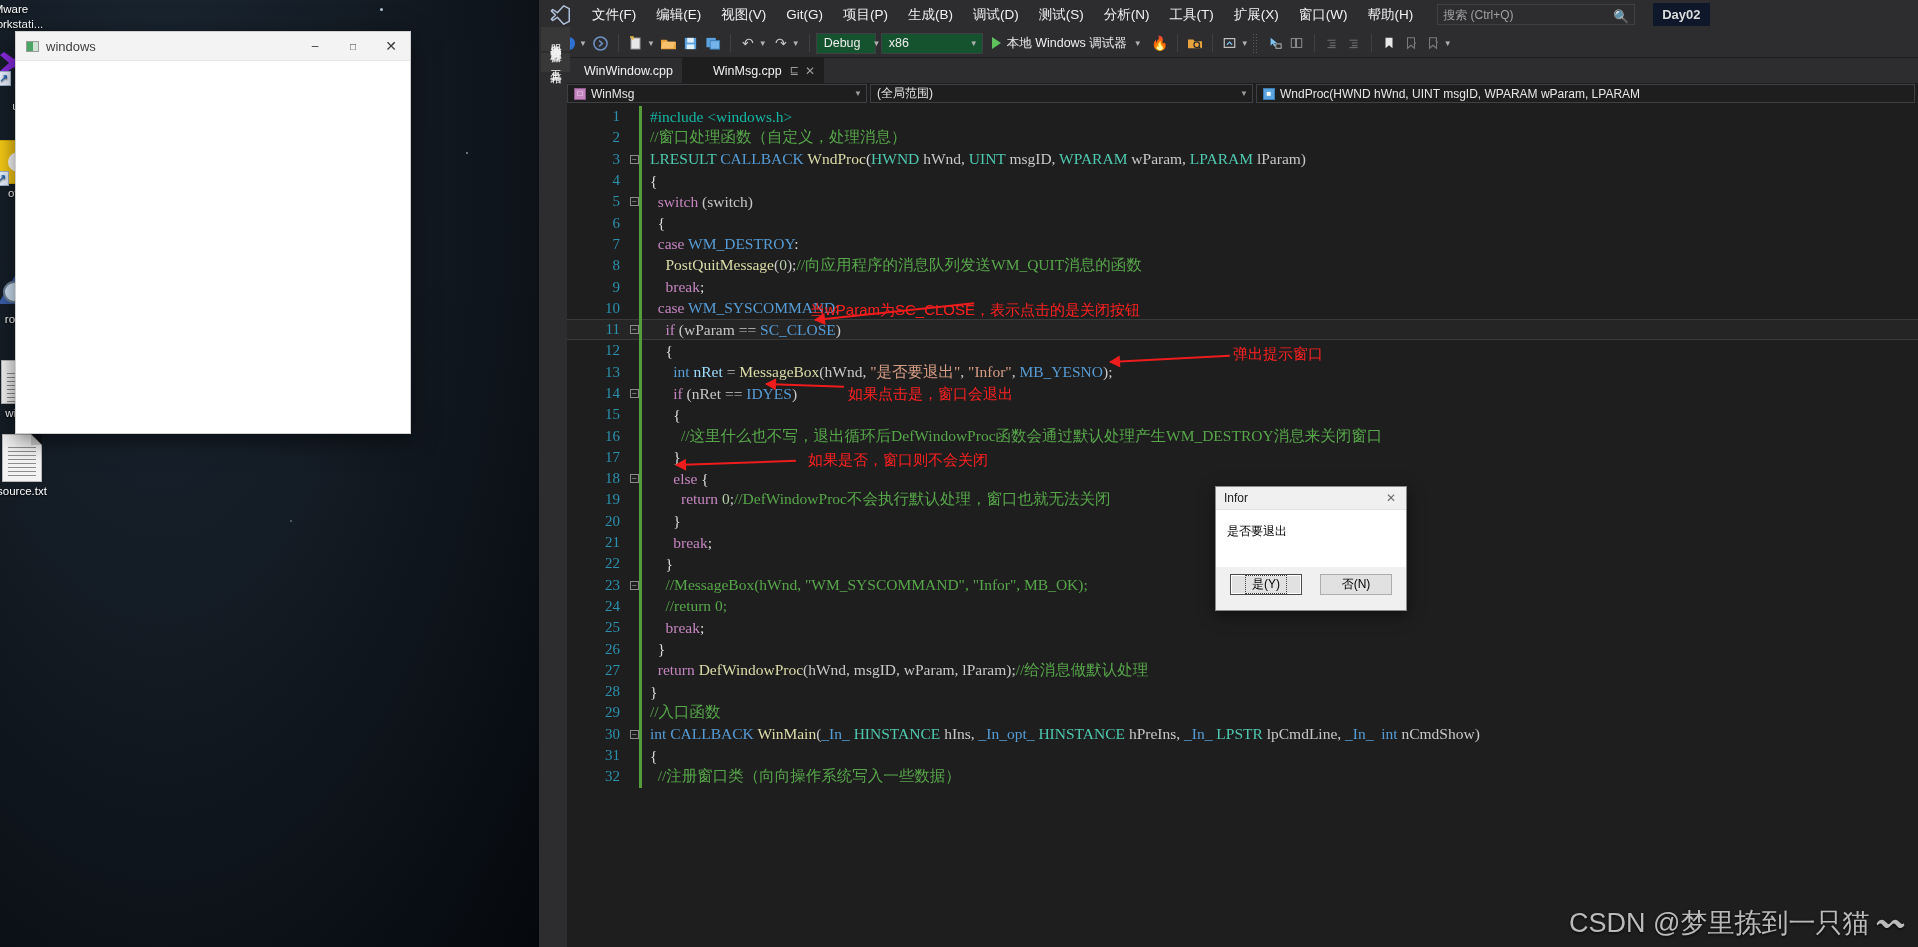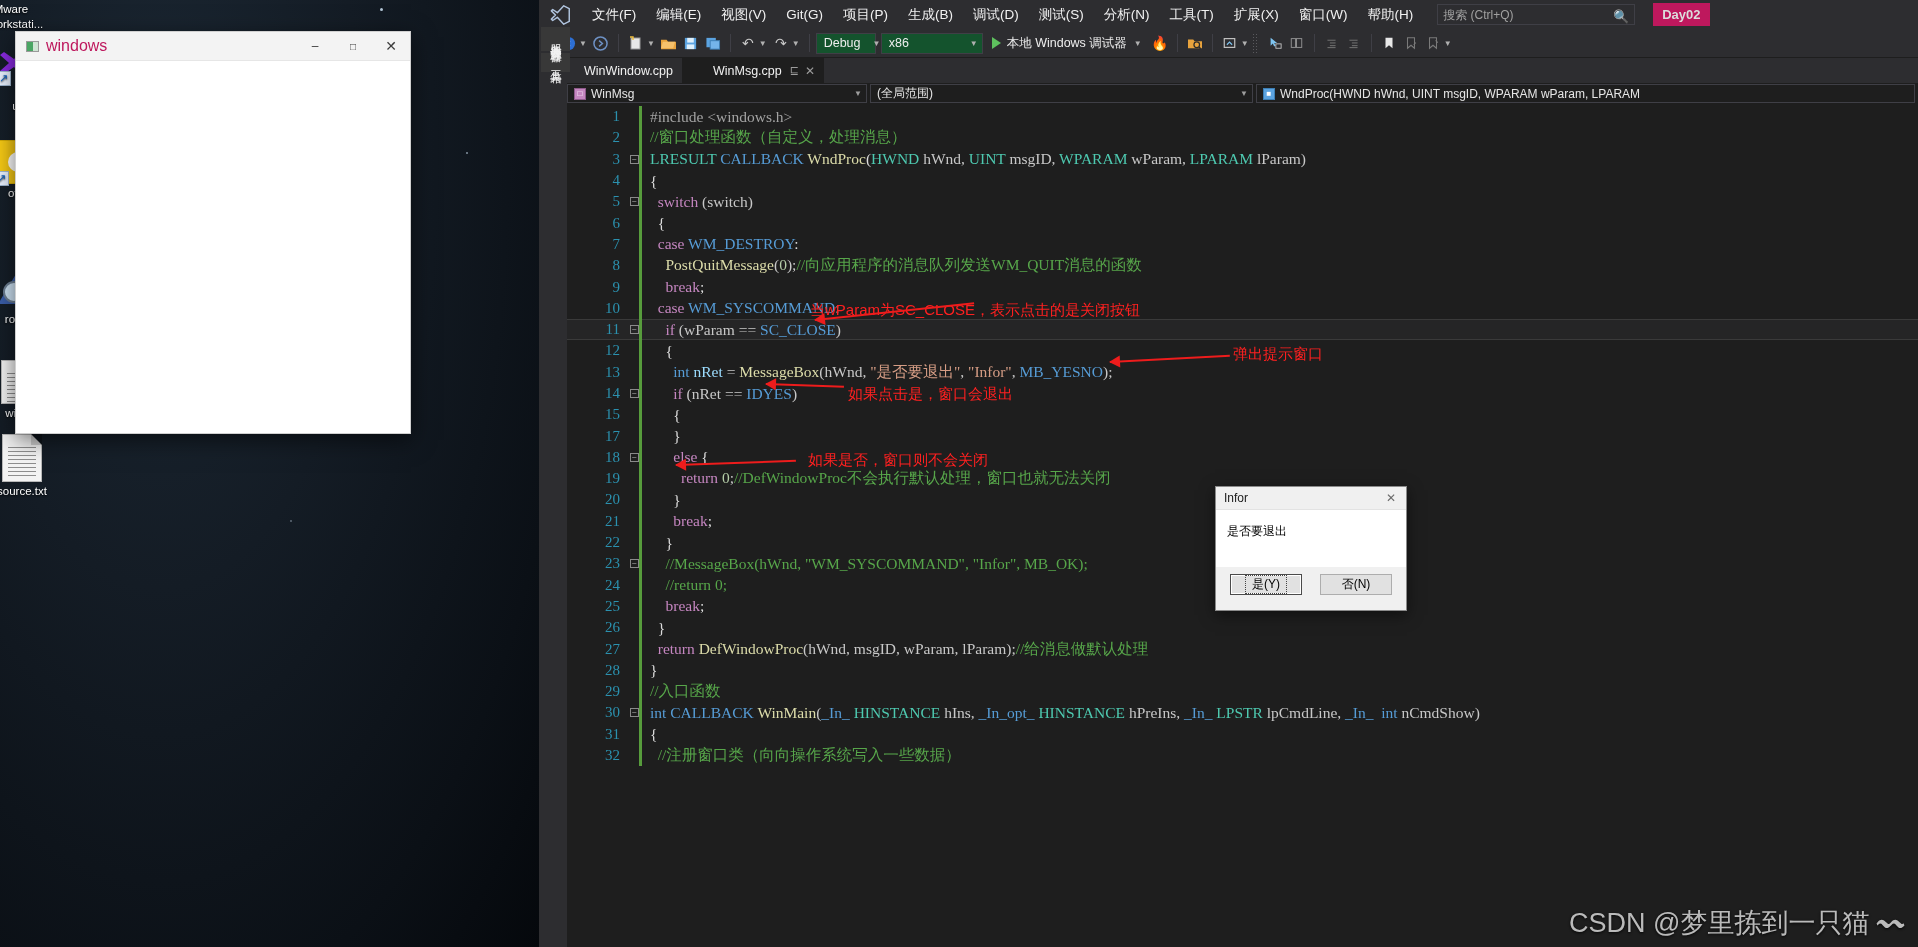--- a/index.html
+++ b/index.html
@@ -49,21 +49,21 @@
   #appwin .titlebar {
     height: 29px; background: #f3f3f3; display: flex; align-items: center;
     border-bottom: 1px solid #e6e6e6;
   }
   #appwin .app-icon {
     width: 13px; height: 11px; margin: 0 7px 0 10px;
     background: #fff; border: 1px solid #9a9a9a; display:flex;
   }
   #appwin .app-icon i { display:block; width:6px; background:#4aa564; }
   #appwin .app-icon b { display:block; flex:1; background:#cfe4d4; }
-  #appwin .app-title { font-size: 16px; color: #be185d; }
+  #appwin .app-title { font-size: 13px; color: #404040; }
   #appwin .wbtns { margin-left:auto; display:flex; height:29px; }
   #appwin .wbtn { width: 38px; display:flex; align-items:center; justify-content:center;
     font-size: 12px; color: #3b3b3b; }
   #appwin .wbtn.sq { font-size: 10px; }
   #appwin .wbtn.x { font-size: 14px; }
   #appwin .client { height: calc(100% - 29px); background: #fff; }
 
   
   #vs {
     position: absolute; left: 539px; top: 0; width: 1379px; height: 947px;
@@ -74,21 +74,21 @@
     align-items:center; justify-content:center; }
   .menu-item { font-size: 13.5px; color: #f1f1f1; padding: 4px 10px; white-space: nowrap; }
   .search-box {
     margin-left: 14px; width: 198px; height: 21px; background: #2d2d30;
     border: 1px solid #3f3f46; display:flex; align-items:flex-end; padding: 0 5px;
     color: #a0a0a0; font-size: 12px;
   }
   .search-box .ph { flex: 1; }
   .search-ico { font-size: 13px; color: #d0d0d0; }
   .day-badge { margin-left: 18px; font-size: 13px; font-weight: bold; color: #dcdcdc;
-    background: #be185d; padding: 4px 9px; }
+    background: #0f172a; padding: 4px 9px; }
 
   #vs .toolbar { height: 29px; background: #2d2d30; display:flex; align-items:center;
     padding-left: 6px; border-bottom: 1px solid #1e1e1e; }
   .grip { width: 7px; height: 20px; margin-right: 5px;
     background-image: radial-gradient(#5a5a5e 1px, transparent 1px);
     background-size: 3px 3px; }
   .tb-sep { width: 1px; height: 18px; background: #3f3f46; margin: 0 6px; }
   .tb-ico { width: 22px; height: 22px; display:flex; align-items:center; justify-content:center;
     font-size: 14px; color: #c8c8c8; }
   .tb-caret { font-size: 8px; color: #b0b0b0; margin: 0 3px 0 0; }
@@ -143,21 +143,21 @@
 
   .k  { color: #569cd6; }  
   .kp { color: #c586c0; }  
   .t  { color: #4ec9b0; }  
   .f  { color: #dcdcaa; }  
   .v  { color: #9cdcfe; }  
   .s  { color: #d69d85; }  
   .c  { color: #57a64a; }  
   .n  { color: #b5cea8; }  
   .p  { color: #dcdcdc; }  
-  .pp { color: #a3a3a3; text-align: center; }  
+  .pp { color: #14b8a6; text-align: center; }  
   .m  { color: #c8c8c8; }
 
   
   .anno { position: absolute; color: #ff2020; font-size: 15px; white-space: nowrap;
     font-family: "Liberation Sans", sans-serif; }
   .arrow { position: absolute; height: 2px; background: #ee1c1c; transform-origin: left center; }
   .arrow:before { content:""; position:absolute; left:-1px; top: -5px;
     border-style: solid; border-width: 6px 11px 6px 0; border-color: transparent #ee1c1c transparent transparent; }
 
   
@@ -458,20 +458,21 @@
         <div class="crow"><span class="ln">6</span><span class="gut"></span><span class="chg"></span><span class="ctext"><span class="p">  {</span></span></div>
         <div class="crow"><span class="ln">7</span><span class="gut"></span><span class="chg"></span><span class="ctext"><span class="kp">  case </span><span class="k">WM_DESTROY</span><span class="p">:</span></span></div>
         <div class="crow"><span class="ln">8</span><span class="gut"></span><span class="chg"></span><span class="ctext"><span class="m">    </span><span class="f">PostQuitMessage</span><span class="m">(</span><span class="n">0</span><span class="m">);</span><span class="c">//向应用程序的消息队列发送WM_QUIT消息的函数</span></span></div>
         <div class="crow"><span class="ln">9</span><span class="gut"></span><span class="chg"></span><span class="ctext"><span class="kp">    break</span><span class="p">;</span></span></div>
         <div class="crow"><span class="ln">10</span><span class="gut"></span><span class="chg"></span><span class="ctext"><span class="kp">  case </span><span class="k">WM_SYSCOMMAND</span><span class="p">:</span></span></div>
         <div class="crow hl"><span class="ln">11</span><span class="gut"><span class="box">−</span></span><span class="chg"></span><span class="ctext"><span class="kp">    if </span><span class="m">(wParam == </span><span class="k">SC_CLOSE</span><span class="m">)</span></span></div>
         <div class="crow"><span class="ln">12</span><span class="gut"></span><span class="chg"></span><span class="ctext"><span class="p">    {</span></span></div>
         <div class="crow"><span class="ln">13</span><span class="gut"></span><span class="chg"></span><span class="ctext"><span class="m">      </span><span class="k">int</span><span class="v"> nRet</span><span class="m"> = </span><span class="f">MessageBox</span><span class="m">(hWnd, </span><span class="s">"是否要退出"</span><span class="m">, </span><span class="s">"Infor"</span><span class="m">, </span><span class="k">MB_YESNO</span><span class="m">);</span></span></div>
         <div class="crow"><span class="ln">14</span><span class="gut"><span class="box">−</span></span><span class="chg"></span><span class="ctext"><span class="kp">      if </span><span class="m">(nRet == </span><span class="k">IDYES</span><span class="m">)</span></span></div>
         <div class="crow"><span class="ln">15</span><span class="gut"></span><span class="chg"></span><span class="ctext"><span class="p">      {</span></span></div>
+        <div class="crow"><span class="ln">16</span><span class="gut"></span><span class="chg"></span><span class="ctext"><span class="c">        //这里什么也不写，退出循环后DefWindowProc函数会通过默认处理产生WM_DESTROY消息来关闭窗口</span></span></div>
         <div class="crow"><span class="ln">17</span><span class="gut"></span><span class="chg"></span><span class="ctext"><span class="p">      }</span></span></div>
         <div class="crow"><span class="ln">18</span><span class="gut"><span class="box">−</span></span><span class="chg"></span><span class="ctext"><span class="kp">      else </span><span class="p">{</span></span></div>
         <div class="crow"><span class="ln">19</span><span class="gut"></span><span class="chg"></span><span class="ctext"><span class="kp">        return </span><span class="n">0</span><span class="m">;</span><span class="c">//DefWindowProc不会执行默认处理，窗口也就无法关闭</span></span></div>
         <div class="crow"><span class="ln">20</span><span class="gut"></span><span class="chg"></span><span class="ctext"><span class="p">      }</span></span></div>
         <div class="crow"><span class="ln">21</span><span class="gut"></span><span class="chg"></span><span class="ctext"><span class="kp">      break</span><span class="p">;</span></span></div>
         <div class="crow"><span class="ln">22</span><span class="gut"></span><span class="chg"></span><span class="ctext"><span class="p">    }</span></span></div>
         <div class="crow"><span class="ln">23</span><span class="gut"><span class="box">−</span></span><span class="chg"></span><span class="ctext"><span class="c">    //MessageBox(hWnd, "WM_SYSCOMMAND", "Infor", MB_OK);</span></span></div>
         <div class="crow"><span class="ln">24</span><span class="gut"></span><span class="chg"></span><span class="ctext"><span class="c">    //return 0;</span></span></div>
         <div class="crow"><span class="ln">25</span><span class="gut"></span><span class="chg"></span><span class="ctext"><span class="kp">    break</span><span class="p">;</span></span></div>
         <div class="crow"><span class="ln">26</span><span class="gut"></span><span class="chg"></span><span class="ctext"><span class="p">  }</span></span></div>

